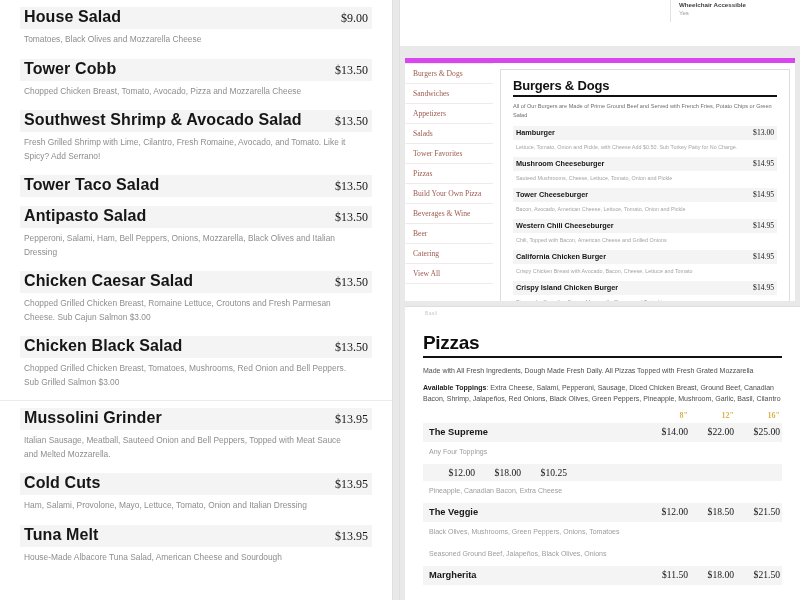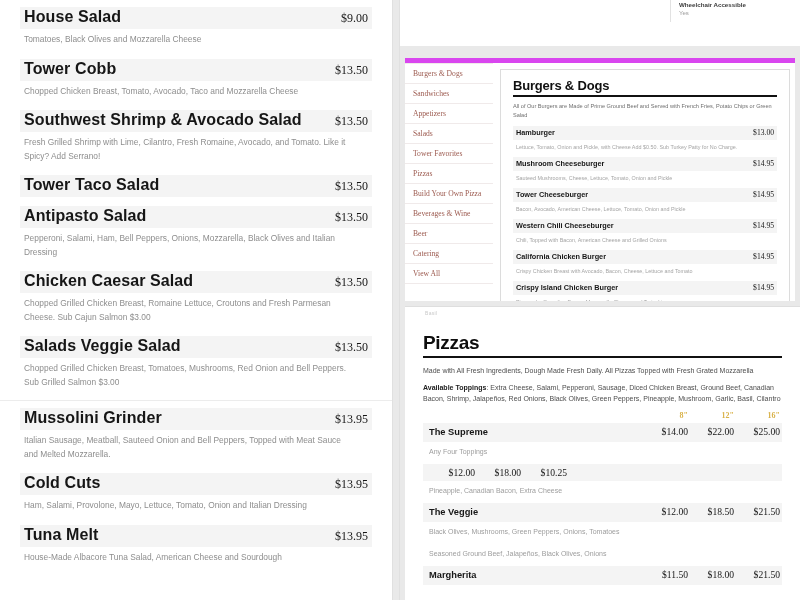--- a/index.html
+++ b/index.html
@@ -185,21 +185,21 @@
               <div class="m-name">House Salad</div>
               <div class="m-price">$9.00</div>
             </div>
             <div class="m-desc">Tomatoes, Black Olives and Mozzarella Cheese</div>
           </div>
           <div class="menu-row">
             <div class="row-head">
               <div class="m-name">Tower Cobb</div>
               <div class="m-price">$13.50</div>
             </div>
-            <div class="m-desc">Chopped Chicken Breast, Tomato, Avocado, Taco and Mozzarella Cheese</div>
+            <div class="m-desc">Chopped Chicken Breast, Tomato, Avocado, Pizza and Mozzarella Cheese</div>
           </div>
           <div class="menu-row">
             <div class="row-head">
               <div class="m-name">Southwest Shrimp &amp; Avocado Salad</div>
               <div class="m-price">$13.50</div>
             </div>
             <div class="m-desc">Fresh Grilled Shrimp with Lime, Cilantro, Fresh Romaine, Avocado, and Tomato. Like it Spicy? Add Serrano!</div>
           </div>
           <div class="menu-row">
             <div class="row-head">
@@ -216,21 +216,21 @@
           </div>
           <div class="menu-row">
             <div class="row-head">
               <div class="m-name">Chicken Caesar Salad</div>
               <div class="m-price">$13.50</div>
             </div>
             <div class="m-desc">Chopped Grilled Chicken Breast, Romaine Lettuce, Croutons and Fresh Parmesan Cheese. Sub Cajun Salmon $3.00</div>
           </div>
           <div class="menu-row">
             <div class="row-head">
-              <div class="m-name">Salads Veggie Salad</div>
+              <div class="m-name">Chicken Black Salad</div>
               <div class="m-price">$13.50</div>
             </div>
             <div class="m-desc">Chopped Grilled Chicken Breast, Tomatoes, Mushrooms, Red Onion and Bell Peppers. Sub Grilled Salmon $3.00</div>
           </div>
         </div>
       <div class="soft-divider"></div>
       <div id="left-items-2">
           <div class="menu-row">
             <div class="row-head">
               <div class="m-name">Mussolini Grinder</div>

